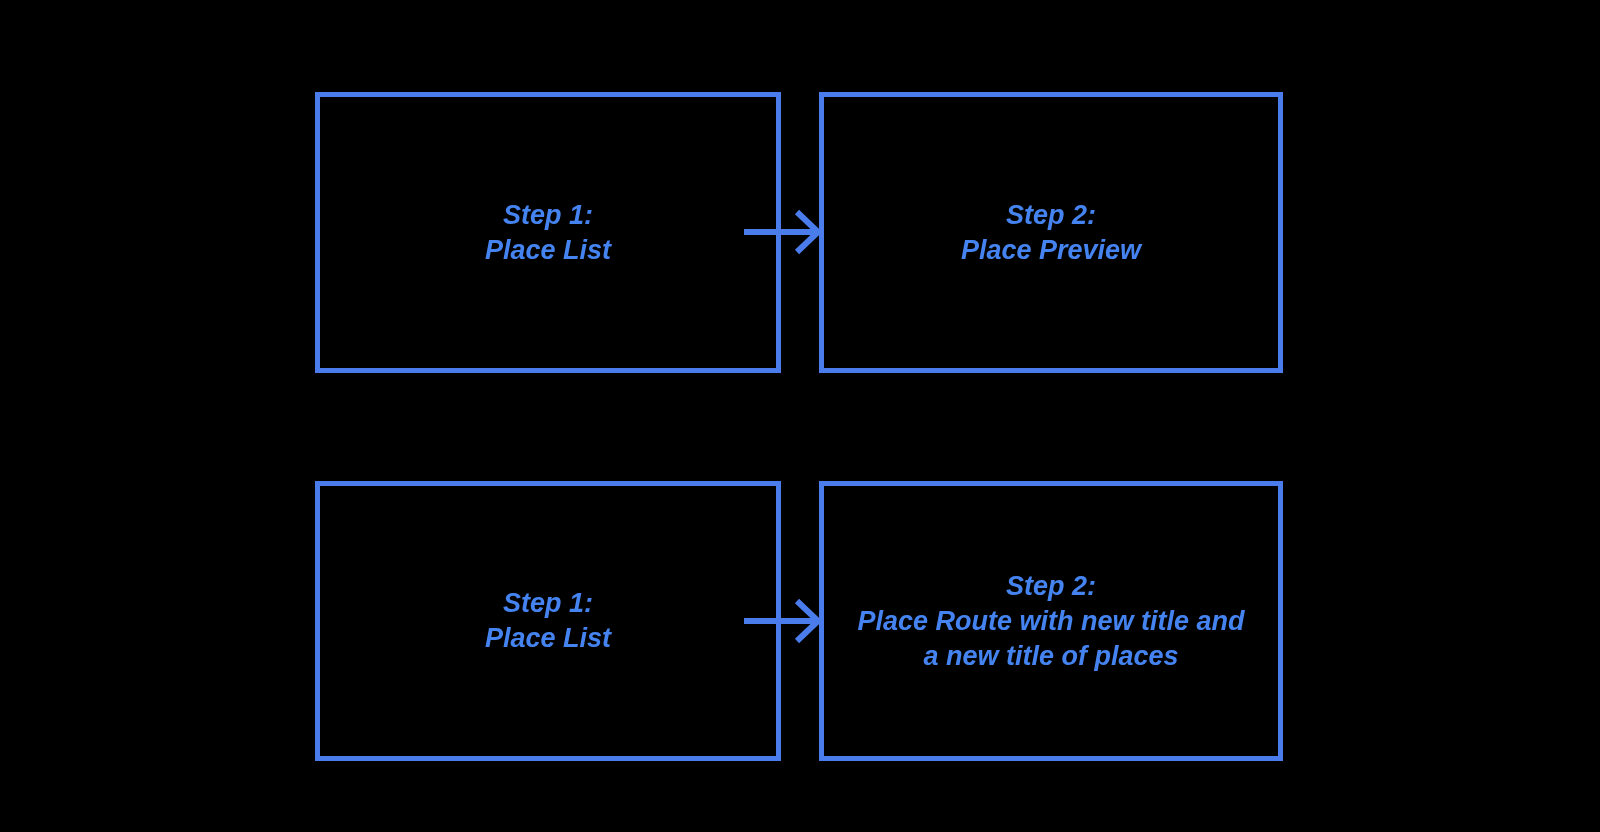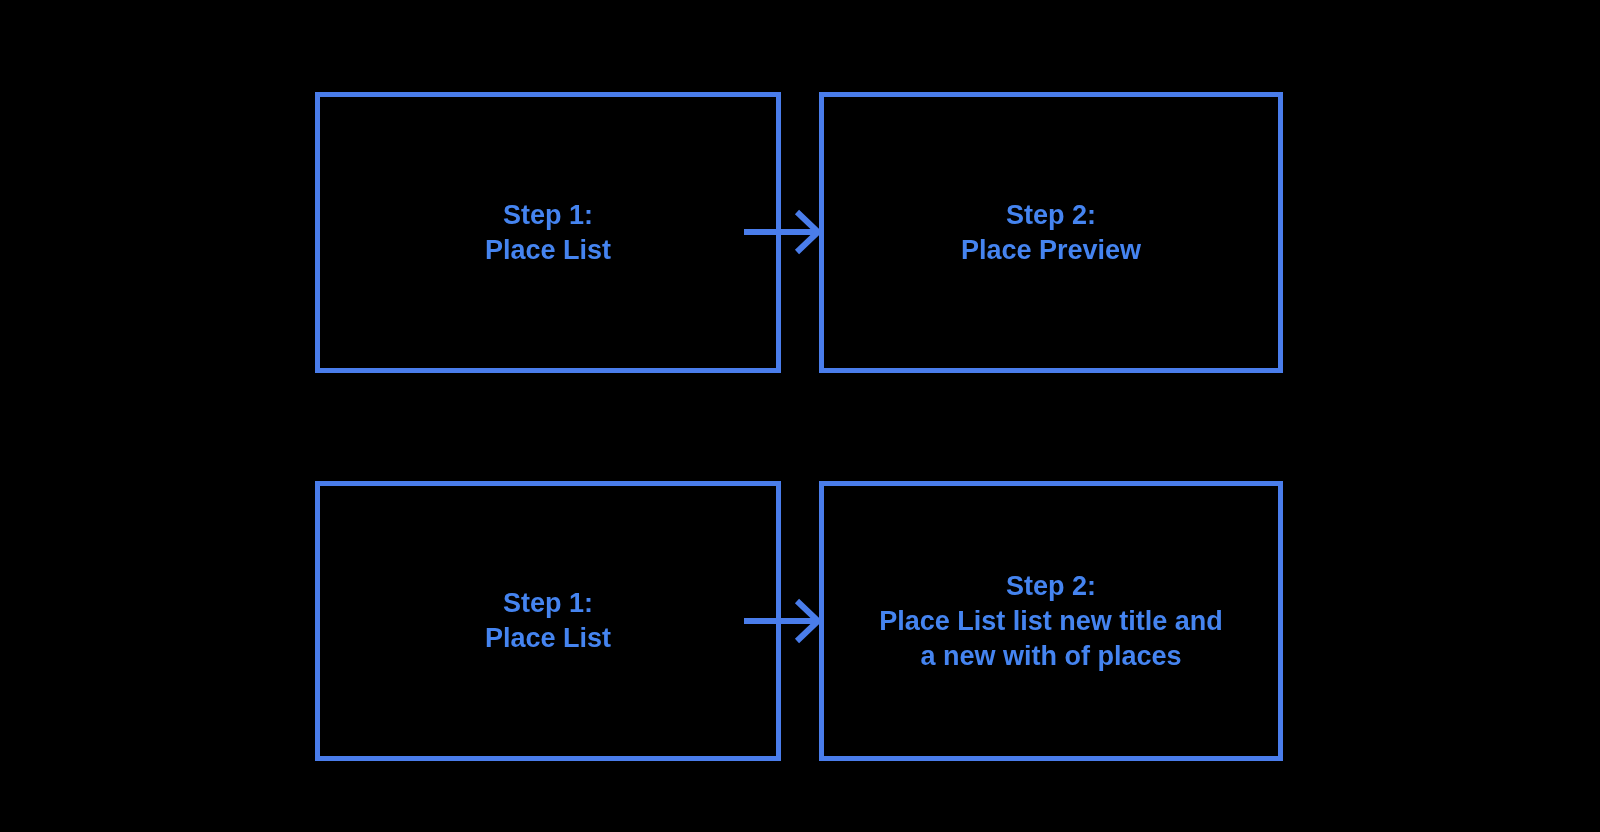--- a/index.html
+++ b/index.html
@@ -7,20 +7,21 @@
     padding: 0;
     background: var(--bg, #000000);
   }
   .canvas {
     position: relative;
     width: 1600px;
     height: 832px;
     background: var(--bg, #000000);
     overflow: hidden;
     font-family: "Liberation Sans", sans-serif;
+    font-style: italic;
   }
   .flow-box {
     position: absolute;
     box-sizing: border-box;
     border: 5px solid var(--accent-line, #4A7DEB);
     background: transparent;
     display: flex;
     flex-direction: column;
     align-items: center;
     justify-content: center;
@@ -65,22 +66,22 @@
     <div class="line">Place Preview</div>
   </div>
 
   <div class="flow-box box-3">
     <div class="line">Step 1:</div>
     <div class="line">Place List</div>
   </div>
 
   <div class="flow-box box-4">
     <div class="line">Step 2:</div>
-    <div class="line">Place List list new title and</div>
-    <div class="line">a new with of places</div>
+    <div class="line">Place Route with new title and</div>
+    <div class="line">a new title of places</div>
   </div>
 
   <svg class="arrow arrow-1" viewBox="0 0 76 46" aria-hidden="true">
     <line x1="0" y1="23" x2="73" y2="23"></line>
     <path d="M53,3 L74,23 L53,43"></path>
   </svg>
 
   <svg class="arrow arrow-2" viewBox="0 0 76 46" aria-hidden="true">
     <line x1="0" y1="23" x2="73" y2="23"></line>
     <path d="M53,3 L74,23 L53,43"></path>

